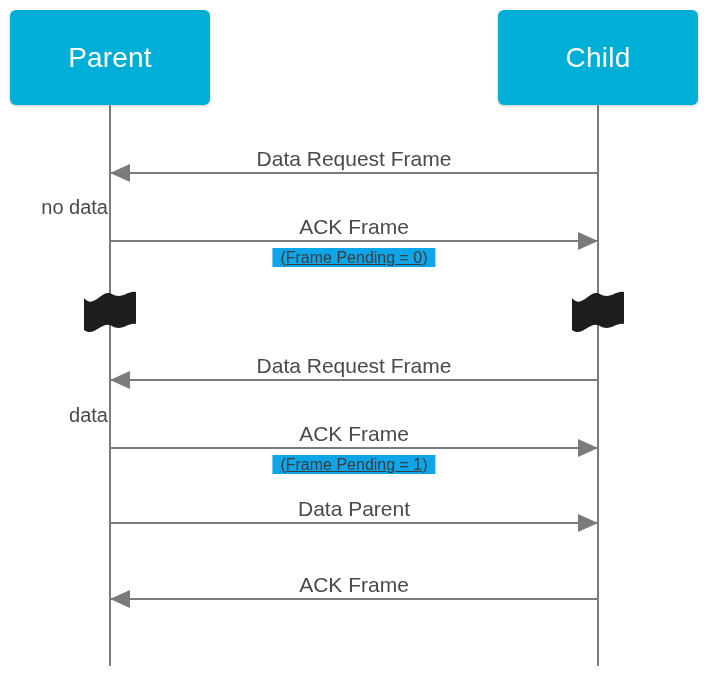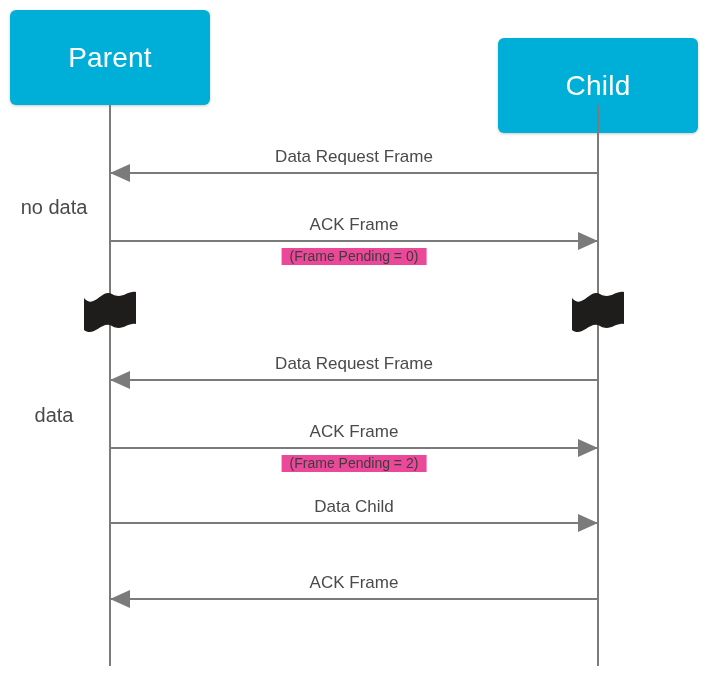--- a/index.html
+++ b/index.html
@@ -82,42 +82,43 @@
     border-left: 20px solid #7b7b7b;
   }
   .msg-label {
     position: absolute;
     left: 50%;
     transform: translateX(-50%);
     top: -24px;
     background: #ffffff;
     padding: 0 14px;
     color: #4a4a4a;
-    font-size: 17px;
+    font-size: 21px;
     white-space: nowrap;
     line-height: 1;
   }
   .msg-sublabel {
     position: absolute;
     left: 50%;
     transform: translateX(-50%);
     top: 8px;
-    background: #ec4899;
+    background: #0ea5e9;
     padding: 0 8px;
     color: #3c3c3c;
-    font-size: 14px;
+    font-size: 16px;
     white-space: nowrap;
     line-height: 1.2;
+    text-decoration: underline;
   }
 
   
   .side-note {
     position: absolute;
     width: 108px;
-    text-align: center;
+    text-align: right;
     color: #4a4a4a;
     font-size: 20px;
     line-height: 1.15;
   }
   #side-note-no-data      { left: 0px; top: 196px; }
   #side-note-data-avail   { left: 0px; top: 404px; }
 
   
   .break-flag {
     position: absolute;
@@ -129,21 +130,21 @@
 </style>
 </head>
 <body>
 
 <div id="diagram">
 
   <div class="participant" id="participant-parent" style="background:#00AFD7;">
     <span class="participant-label">Parent</span>
   </div>
 
-  <div class="participant" id="participant-child" style="background:#00AFD7;margin-top:28px;">
+  <div class="participant" id="participant-child" style="background:#00AFD7;">
     <span class="participant-label">Child</span>
   </div>
 
   <div class="lifeline" id="lifeline-parent"></div>
   <div class="lifeline" id="lifeline-child"></div>
 
   <div class="message" style="top:172px;">
     <div class="msg-line"></div>
     <div class="msg-arrowhead left"></div>
     <div class="msg-label">Data Request Frame</div>
@@ -171,27 +172,27 @@
   <div class="message" style="top:379px;">
     <div class="msg-line"></div>
     <div class="msg-arrowhead left"></div>
     <div class="msg-label">Data Request Frame</div>
   </div>
 
   <div class="message" style="top:447px;">
     <div class="msg-line"></div>
     <div class="msg-arrowhead right"></div>
     <div class="msg-label">ACK Frame</div>
-    <div class="msg-sublabel">(Frame Pending = 2)</div>
+    <div class="msg-sublabel">(Frame Pending = 1)</div>
   </div>
 
   <div class="message" style="top:522px;">
     <div class="msg-line"></div>
     <div class="msg-arrowhead right"></div>
-    <div class="msg-label">Data Child</div>
+    <div class="msg-label">Data Parent</div>
   </div>
 
   <div class="message" style="top:598px;">
     <div class="msg-line"></div>
     <div class="msg-arrowhead left"></div>
     <div class="msg-label">ACK Frame</div>
   </div>
 
   <div class="side-note" id="side-note-no-data">
     <span>no data</span>

